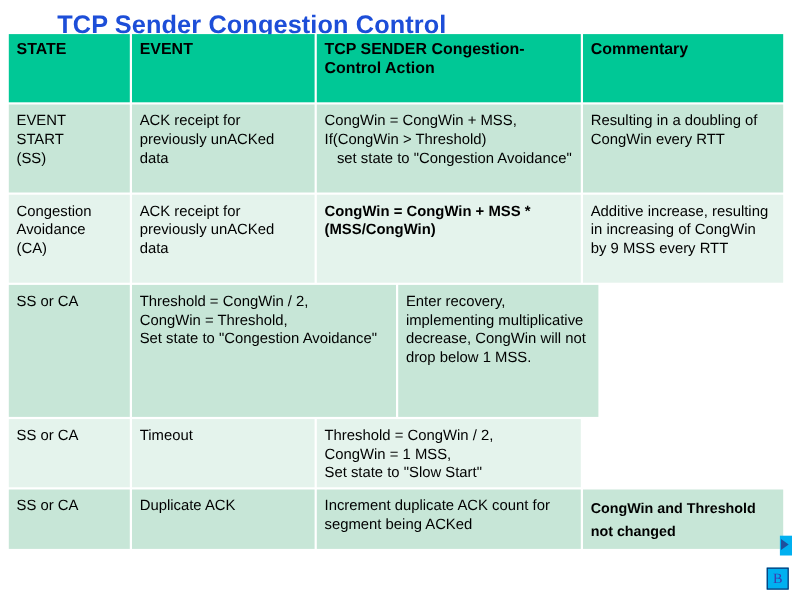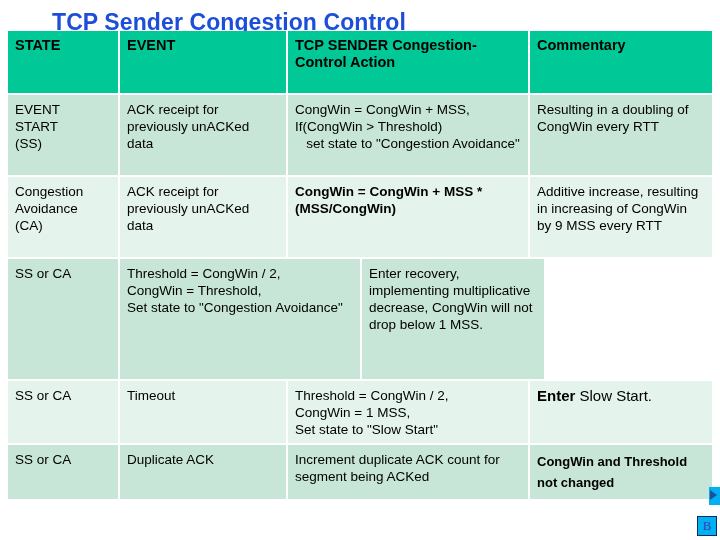--- a/index.html
+++ b/index.html
@@ -208,23 +208,20 @@
         <b>SS</b><span> or </span><b>CA</b>
       </div>
       <div class="cell c2">
         <b>Timeout</b><span></span>
       </div>
       <div class="cell c3">
         <span style="white-space:pre-wrap;">Threshold = CongWin / 2,
 CongWin = 1 MSS,
 Set state to "Slow Start"</span>
       </div>
-      <div class="cell c4" style="font-size:15px;">
-        <span style="font-weight:bold;">Enter </span><b>Slow Start.</b><span></span>
-      </div>
     </div>
 
     <div class="row shade-a h-r5">
       <div class="cell c1">
         <b>SS</b><span> or </span><b>CA</b>
       </div>
       <div class="cell c2">
         <b>Duplicate ACK</b><span></span>
       </div>
       <div class="cell c3">

